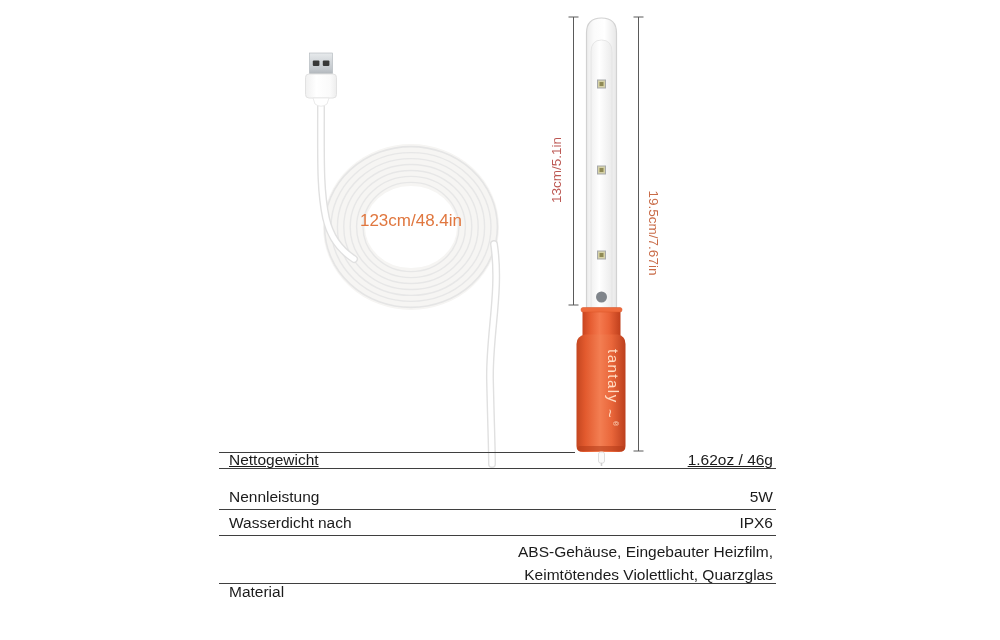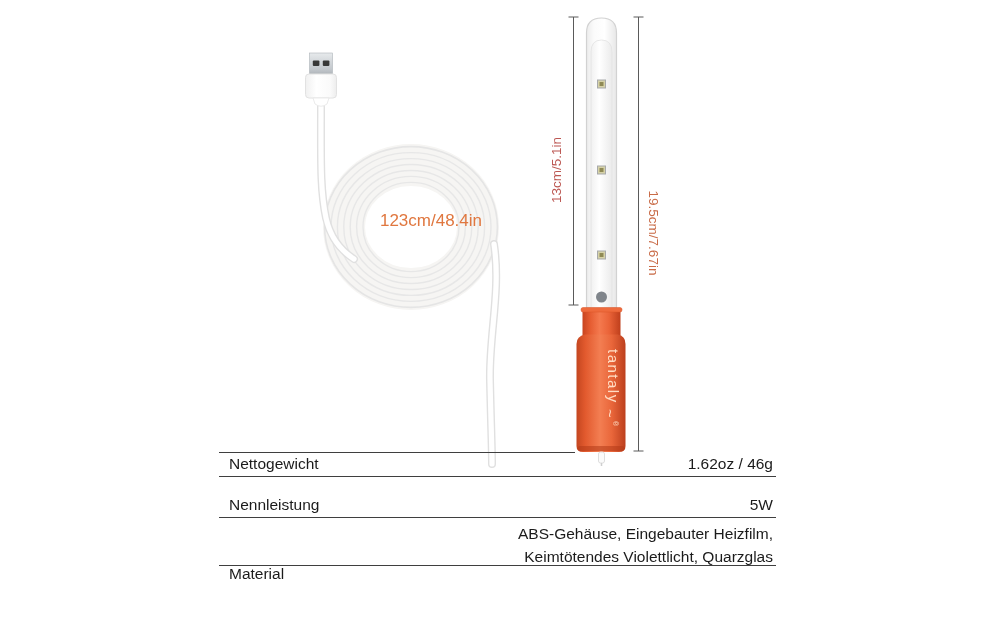--- a/index.html
+++ b/index.html
@@ -3,32 +3,32 @@
 <meta charset="utf-8">
 <style>
   html,body{margin:0;padding:0;background:#fff;}
   .stage{position:relative;width:1000px;height:640px;background:#ffffff;overflow:hidden;
          font-family:"Liberation Sans", sans-serif;}
   .scene{position:absolute;left:0;top:0;}
 
   
   .ann{position:absolute;font-family:"Liberation Sans", sans-serif;text-align:center;
        white-space:nowrap;}
-  .ann-coil{left:372px;top:211px;width:118px;font-size:17px;color:#e0773f;}
+  .ann-coil{left:352px;top:211px;width:118px;font-size:17px;color:#e0773f;}
   .ann-left{left:497px;top:162px;width:120px;height:16px;font-size:13.5px;color:#bc5752;
             transform:rotate(-90deg);transform-origin:center;}
   .ann-right{left:593px;top:225px;width:120px;height:16px;font-size:13.5px;color:#c96b47;
              transform:rotate(90deg);transform-origin:center;}
 
   
   .spec{position:absolute;left:219px;top:452px;width:557px;color:#1b1b1b;font-size:15.5px;}
   .spec-topline{position:absolute;left:219px;top:452px;width:356px;height:1px;background:#3f3f3f;}
   .srow{box-sizing:border-box;display:flex;justify-content:space-between;align-items:center;
         border-bottom:1px solid #3f3f3f;padding:0 3px 0 10px;}
-  .srow.r1{height:25px;} .srow.r2{height:25px;} .srow.r3{height:25px;margin-top:16px;}
+  .srow.r1{height:17px;text-decoration:underline;} .srow.r2{height:25px;} .srow.r3{height:25px;margin-top:16px;}
   .srow.r4{height:26px;} .srow.r5{height:26px;}
   .srow.r6{height:48px;align-items:flex-start;}
   .srow.r6 .slabel{padding-top:5px;margin-top:42px;}
   .srow.r6 .svalue{padding-top:5px;white-space:pre-line;text-align:right;line-height:22.5px;}
   .slabel{text-align:left;}
   .svalue{text-align:right;}
 </style>
 </head>
 <body>
 
@@ -157,20 +157,24 @@
   <div class="spec-topline"></div>
   <div class="spec">
     <div class="srow r1">
       <span class="slabel">Nettogewicht</span>
       <span class="svalue">1.62oz / 46g</span>
     </div>
     <div class="srow r3">
       <span class="slabel">Nennleistung</span>
       <span class="svalue">5W</span>
     </div>
+    <div class="srow r5">
+      <span class="slabel">Wasserdicht nach</span>
+      <span class="svalue">IPX6</span>
+    </div>
     <div class="srow r6">
       <span class="slabel">Material</span>
       <span class="svalue">ABS-Gehäuse, Eingebauter Heizfilm,
 Keimtötendes Violettlicht, Quarzglas</span>
     </div>
   </div>
 
 </div>
 
 </body></html>

